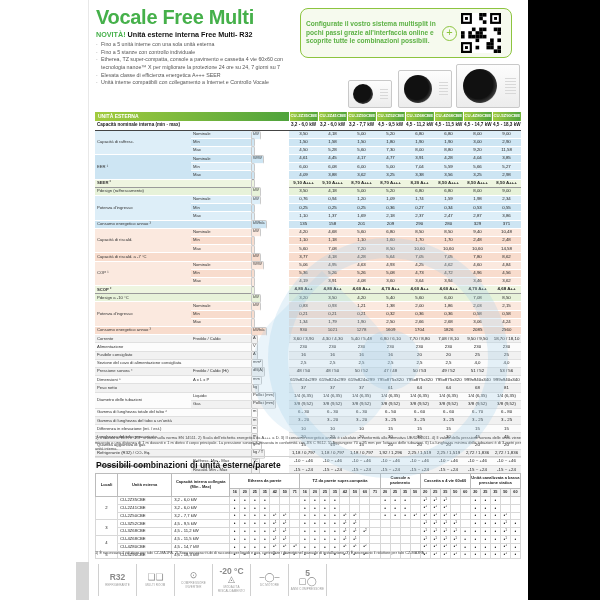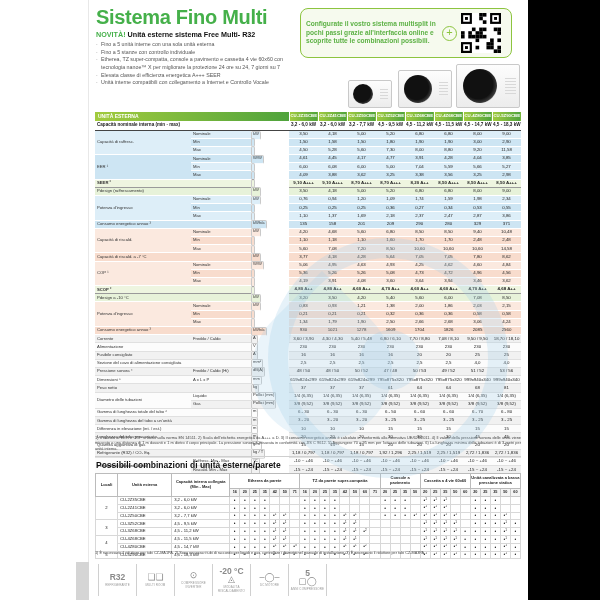--- a/index.html
+++ b/index.html
@@ -91,23 +91,23 @@
   .icon-glyph{font-size:9px;line-height:1;}
   .icon-cap{font-size:3px;color:#9a9a9a;text-align:center;line-height:1.1;margin-top:2px;letter-spacing:0.1px;}
 </style>
 </head>
 <body>
 
 <div class="black-bar" style="left:528px;width:72px;"></div>
 <div class="page-edge" style="left:88px;top:0;width:1px;height:600px;"></div>
 <div class="side-tab" style="left:76px;top:562px;width:13px;height:38px;"></div>
 
-<div class="title">Sistema Fino Multi</div>
+<div class="title">Vocale Free Multi</div>
 <div class="subtitle">
-  <span class="nov">NOVITÀ!</span><span>Unità esterne sistema Free Multi- R32</span>
+  <span class="nov">NOVITÀ!</span><span>Unità esterne interna Free Multi- R32</span>
 </div>
 <div class="bullets">
     <div>Fino a 5 unità interne con una sola unità esterna</div>
     <div>Fino a 5 stanze con controllo individuale</div>
     <div>Etherea, TZ super-compatta, console a pavimento e cassetta 4 vie 60x60 con tecnologia nanoe™ X per migliorare la protezione 24 ore su 24, 7 giorni su 7</div>
     <div>Elevata classe di efficienza energetica A+++ SEER</div>
     <div>Unità interne compatibili con collegamento a Internet e Controllo Vocale</div>
   </div>
 
 <div class="info-box">

